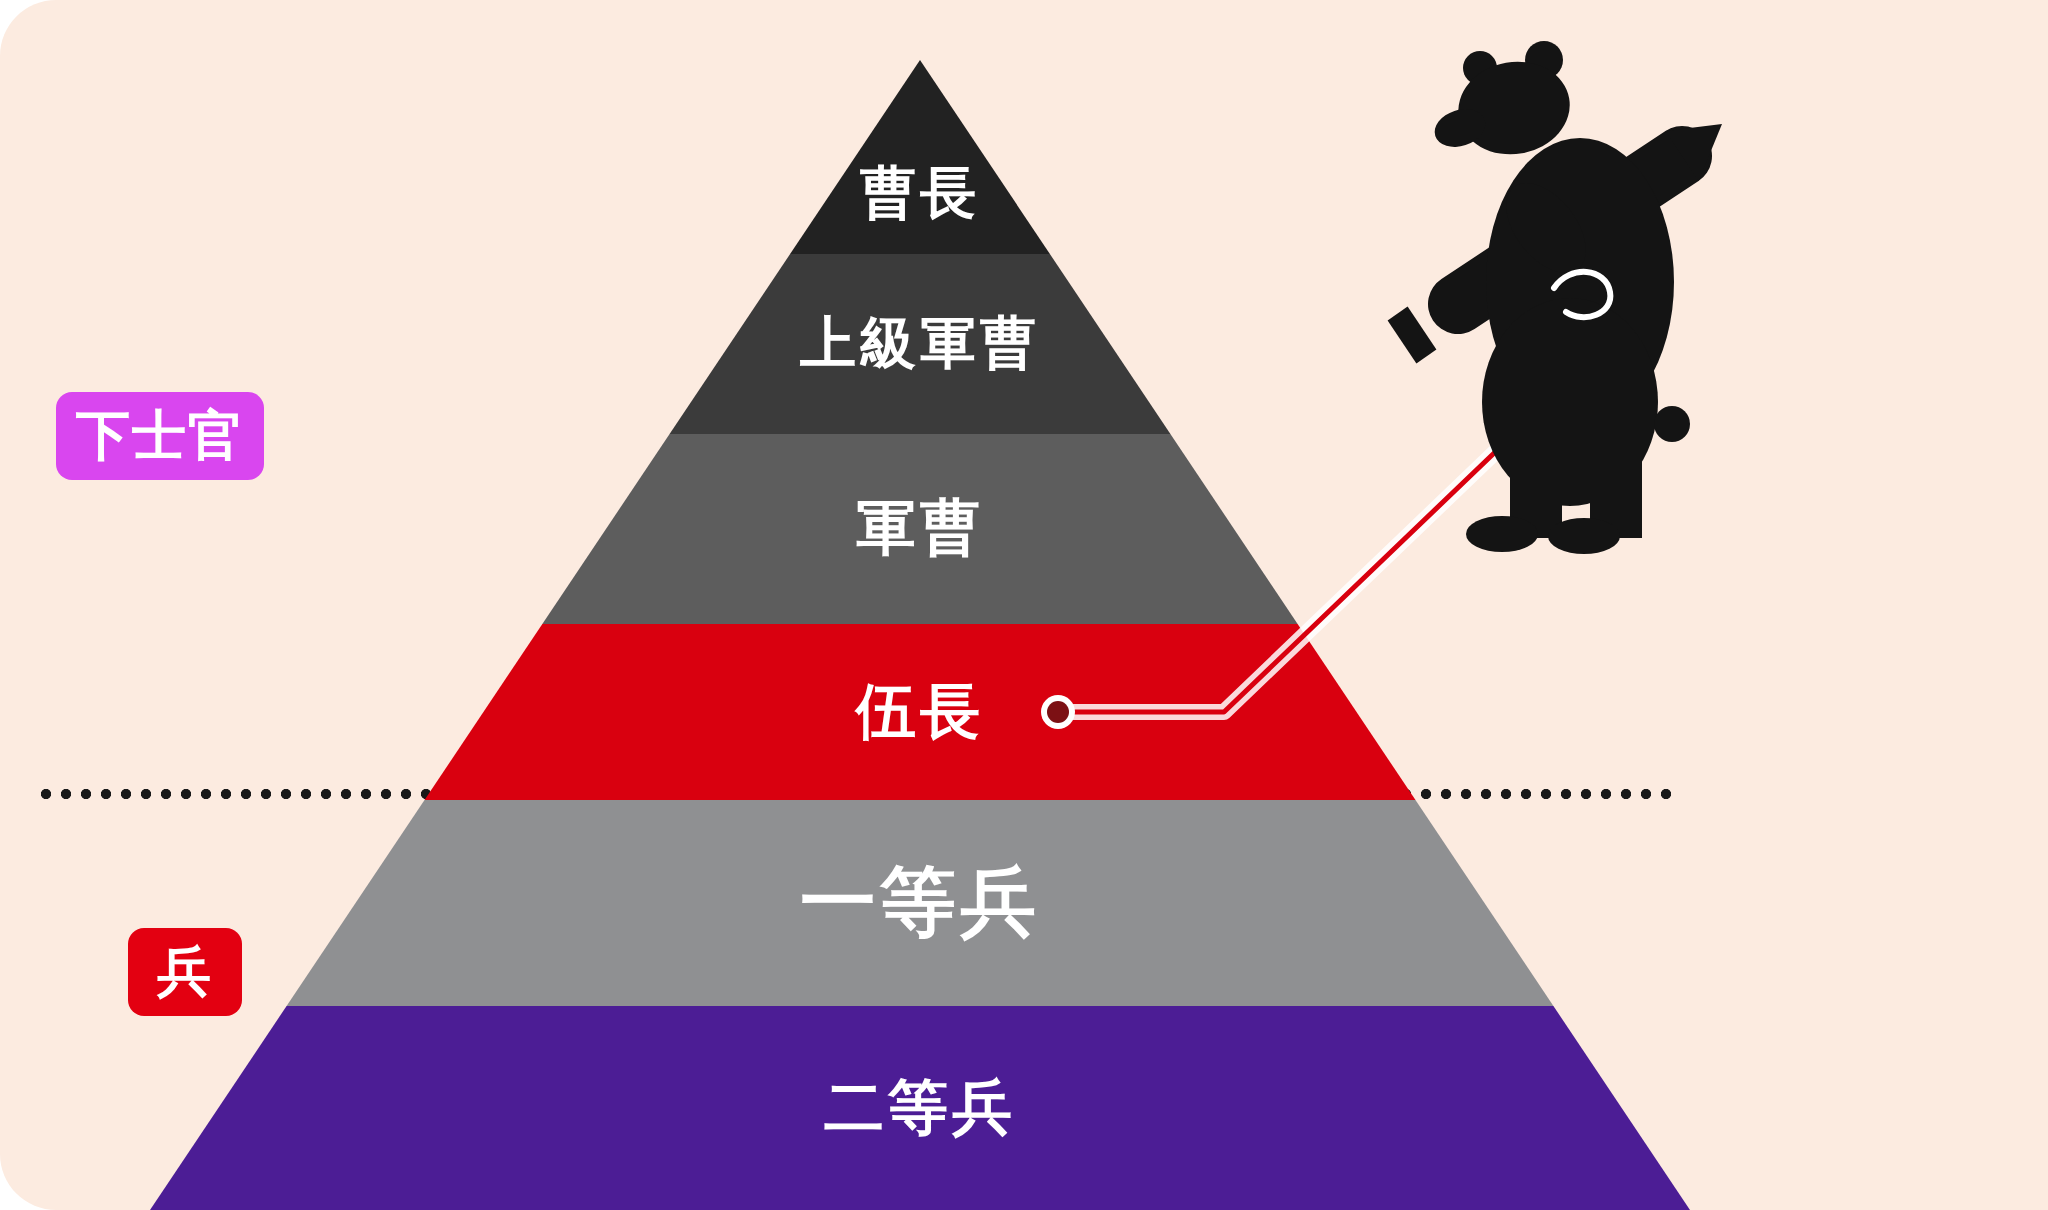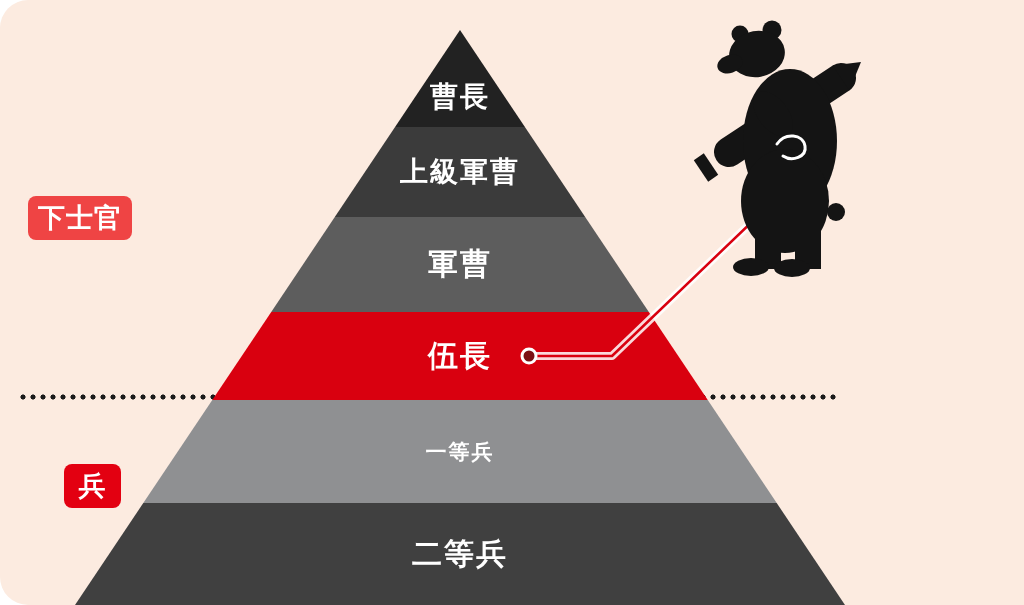--- a/index.html
+++ b/index.html
@@ -47,21 +47,21 @@
     color: #ffffff;
     font-weight: bold;
     letter-spacing: 2px;
     box-sizing: border-box;
     flex: none;
   }
   .band:nth-child(1) { height: 97px;  font-size: 28px; padding-top: 36px; }
   .band:nth-child(2) { height: 90px;  font-size: 28px; }
   .band:nth-child(3) { height: 95px;  font-size: 30px; }
   .band:nth-child(4) { height: 88px;  font-size: 30px; }
-  .band:nth-child(5) { height: 103px; font-size: 21px; }
+  .band:nth-child(5) { height: 103px; font-size: 38px; }
   .band:nth-child(6) { height: 102px; font-size: 30px; }
 
   
   .badge {
     position: absolute;
     display: flex;
     align-items: center;
     justify-content: center;
     color: #ffffff;
     font-weight: bold;
@@ -120,26 +120,26 @@
     </div>
     <div class="band" style="background-color: rgb(93, 93, 93);">
       <span>軍曹</span>
     </div>
     <div class="band" style="background-color: rgb(217, 0, 15);">
       <span>伍長</span>
     </div>
     <div class="band" style="background-color: rgb(143, 144, 146);">
       <span>一等兵</span>
     </div>
-    <div class="band" style="background-color: #404040;">
+    <div class="band" style="background-color: #4c1d95;">
       <span>二等兵</span>
     </div>
   </div>
 
-  <div class="badge badge-nco" style="background-color: #ef4444;">
+  <div class="badge badge-nco" style="background-color: #d946ef;">
     <span>下士官</span>
   </div>
   <div class="badge badge-soldier" style="background-color: rgb(227, 0, 17);">
     <span>兵</span>
   </div>
 
   <svg class="connector" viewBox="0 0 1024 605">
     <path d="M529 356 H612 L757 217" fill="none" stroke-width="8" stroke-linecap="round" stroke-linejoin="round" opacity="0.85" stroke="#ffffff"></path>
     <path d="M529 356 H612 L757 217" fill="none" stroke-width="2.5" stroke-linejoin="round" stroke="#d9000f"></path>
     <circle cx="529" cy="356" r="8.5" fill="#ffffff"></circle>

